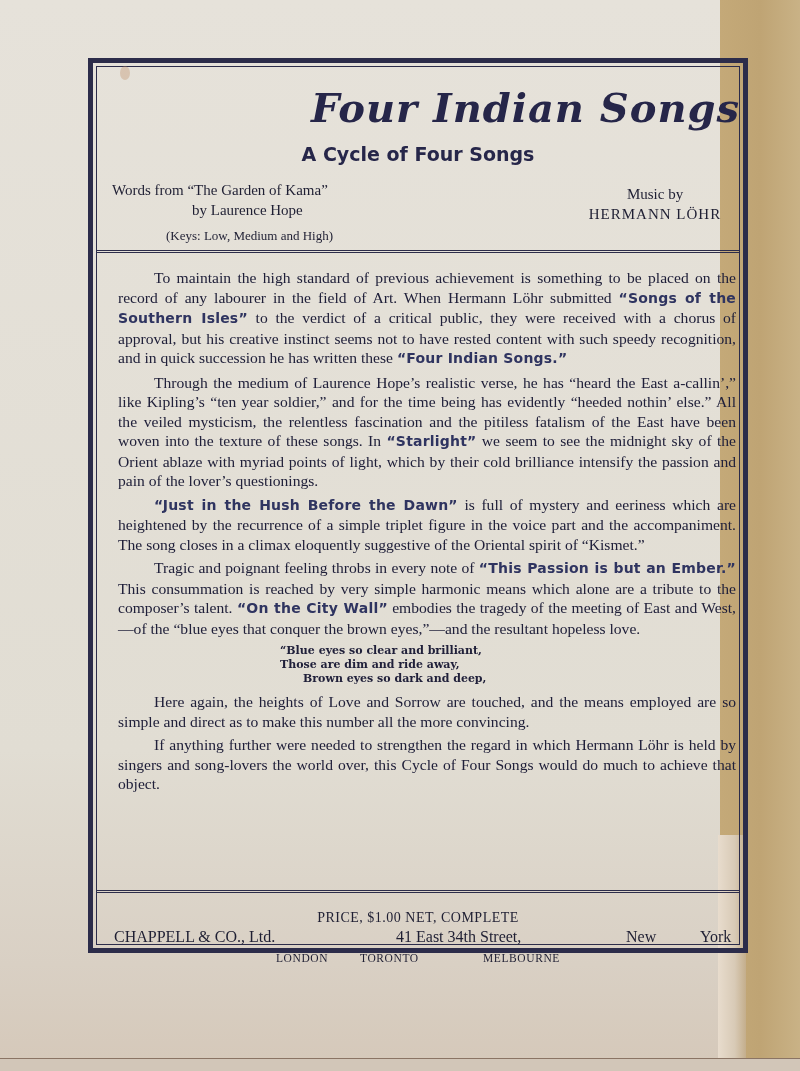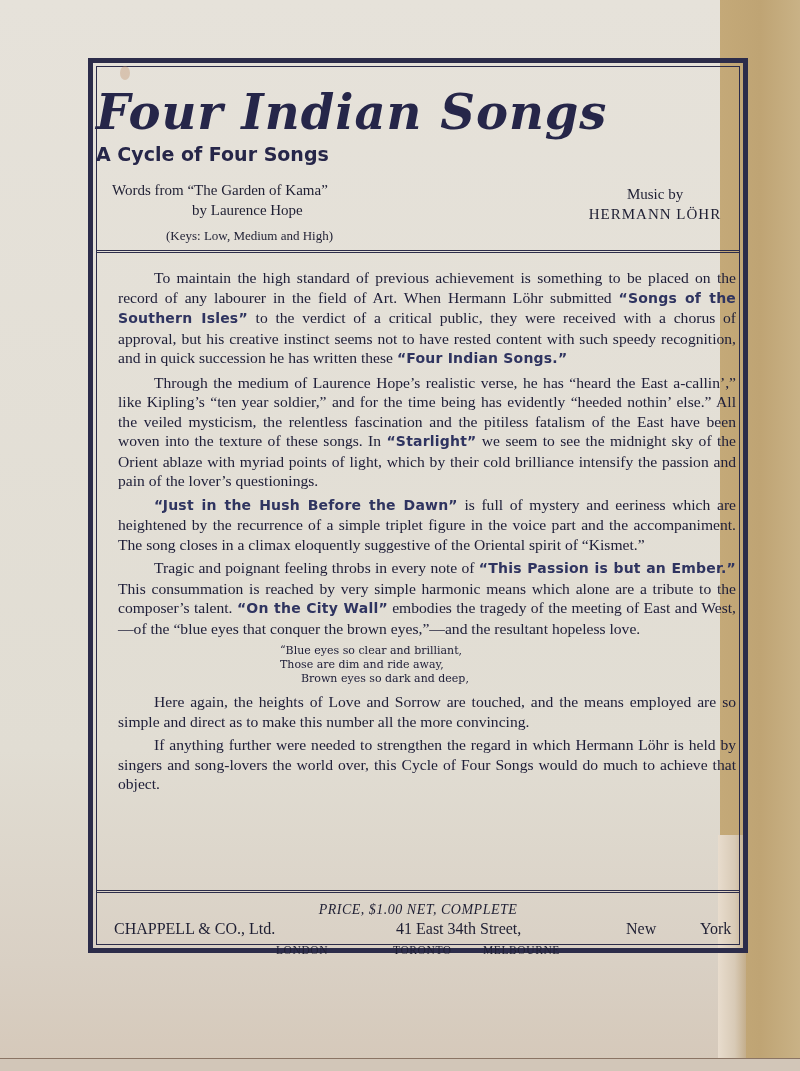--- a/index.html
+++ b/index.html
@@ -30,26 +30,26 @@
       border: 5px solid #2c2c4a; box-sizing: border-box;
     }
     .frame-inner {
       position: absolute; left: 96px; top: 66px; width: 644px; height: 879px;
       border: 1.5px solid #2c2c4a; box-sizing: border-box;
     }
     .sep {
       position: absolute; left: 96px; width: 644px; border-top: 3px double #2c2c4a; height: 0;
     }
     .title {
-      position: absolute; left: 96px; top: 84px; width: 644px; text-align: left;
-      font-family: "DejaVu Serif", serif; font-weight: bold; font-size: 48px;
+      position: absolute; left: 96px; top: 84px; width: 644px; text-align: right;
+      font-family: "DejaVu Serif", serif; font-weight: bold; font-size: 40px;
       letter-spacing: 1px; color: #262649; font-style: italic;
     }
     .subtitle {
-      position: absolute; left: 96px; top: 143px; width: 644px; text-align: left;
+      position: absolute; left: 96px; top: 143px; width: 644px; text-align: center;
       font-family: "DejaVu Sans", sans-serif; font-weight: bold; font-size: 19px; color: #262649;
     }
     .words {
       position: absolute; left: 112px; top: 180px; font-size: 15px; line-height: 20px; color: #1f1f33; text-align: center;
     }
     .words .by { padding-left: 55px; display: block; }
     .music {
       position: absolute; left: 560px; top: 184px; width: 190px; text-align: center;
       font-size: 15px; line-height: 20px; color: #1f1f33;
     }
@@ -60,28 +60,28 @@
     }
     .body-text {
       position: absolute; left: 110px; top: 268px; width: 626px;
       font-size: 15.6px; line-height: 19.5px; text-align: justify; color: #20203a;
     }
     .body-text p { margin: 0 0 4px 8px; text-indent: 36px; }
     .body-text .title-ref {
       font-family: "DejaVu Sans", sans-serif; font-weight: bold; font-size: 14px; color: #2f3460; letter-spacing: 0.2px;
     }
     .poem {
-      margin: 6px 0 6px 0; font-size: 11px; line-height: 14px; font-weight: normal;
+      margin: 6px 0 6px 0; font-size: 11px; line-height: 14px; font-weight: bold;
       font-family: "DejaVu Serif", serif; padding-left: 170px; color: #20203a;
     }
     .poem div { white-space: pre; }
     .footer {
       position: absolute; left: 96px; top: 898px; width: 644px; color: #1f1f33;
     }
-    .price { text-align: center; font-size: 14px; letter-spacing: 0.5px; margin-top: 4px; font-style: italic; }
+    .price { text-align: center; font-size: 14px; letter-spacing: 0.5px; margin-top: 12px; }
     .pub-line { position: relative; height: 24px; font-size: 16px; margin-top: 2px; }
     .pub-line span { position: absolute; top: 0; }
     .cities { position: relative; height: 18px; font-size: 11.5px; letter-spacing: 0.6px; }
     .cities span { position: absolute; top: 0; }
     .stain { position: absolute; left: 120px; top: 66px; width: 10px; height: 14px; background: rgba(190,140,100,0.35); border-radius: 50%; }
   </style>
 </head>
 <body>
 
 <div class="paper"></div>
@@ -127,16 +127,16 @@
 <div class="footer">
   <div class="price">PRICE, $1.00 NET, COMPLETE</div>
   <div class="pub-line">
     <span style="left:18px">CHAPPELL &amp; CO., Ltd.</span>
     <span style="left:300px">41 East 34th Street,</span>
     <span style="left:530px">New</span>
     <span style="left:604px">York</span>
   </div>
   <div class="cities">
     <span style="left:180px">LONDON</span>
-    <span style="left:297px">TORONTO</span>
+    <span style="left:264px">TORONTO</span>
     <span style="left:387px">MELBOURNE</span>
   </div>
 </div>
 
 </body></html>

